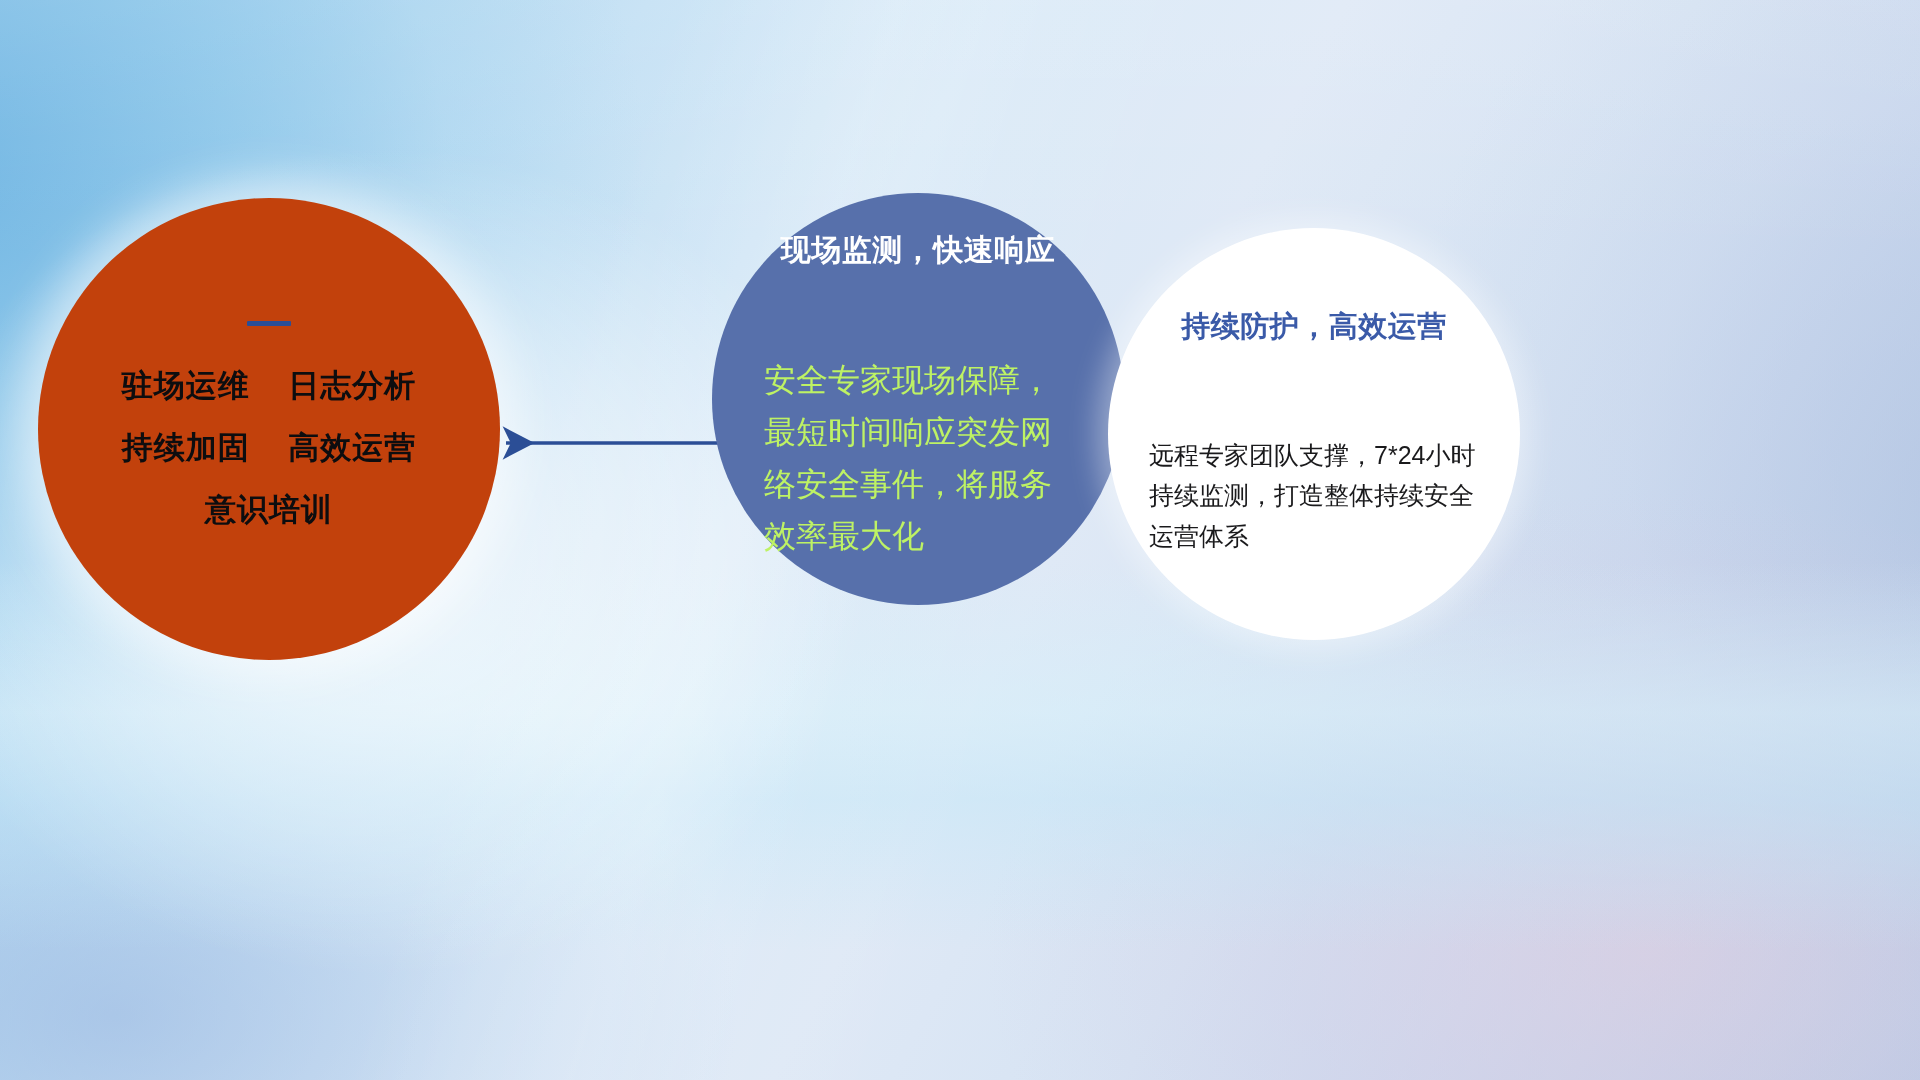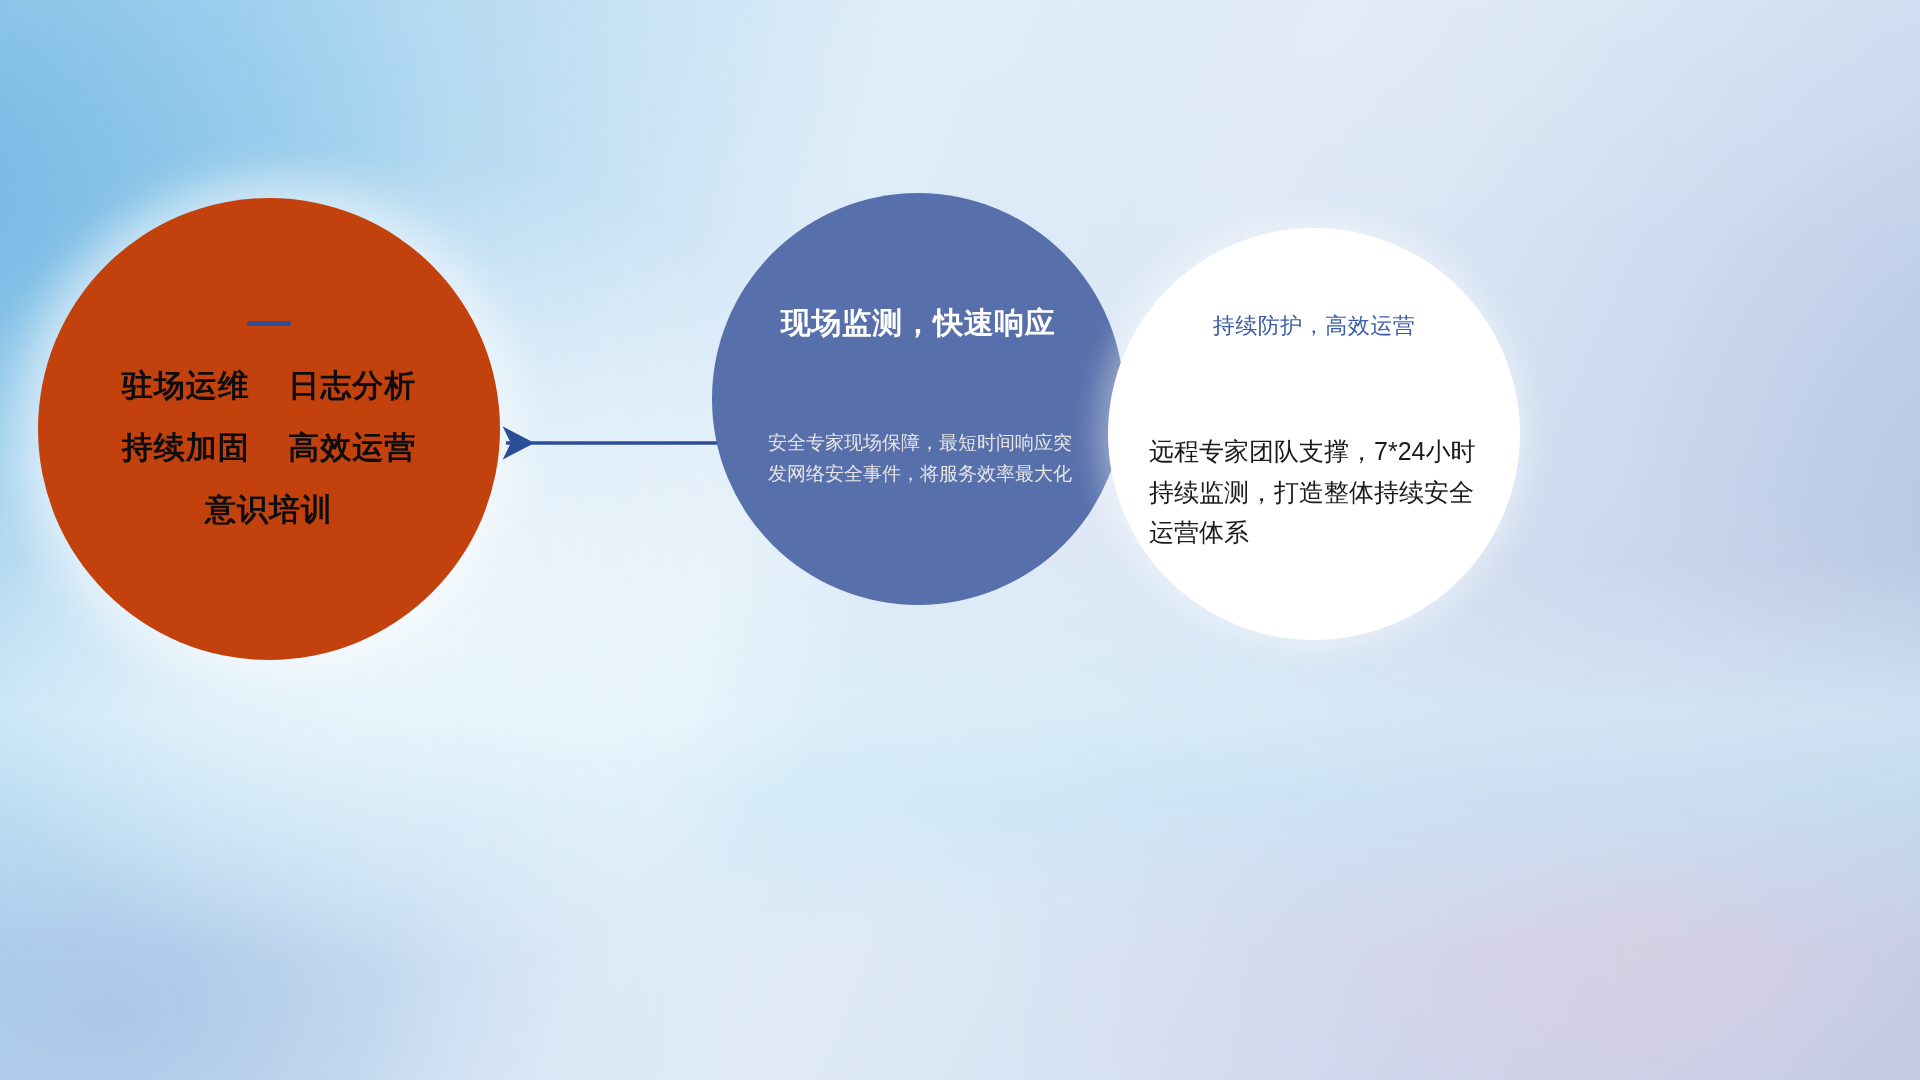--- a/index.html
+++ b/index.html
@@ -135,38 +135,38 @@
   #circle-mid .c-title {
     font-size:30px;
     font-weight:bold;
     color:#ffffff;
     letter-spacing:0.5px;
     line-height:1;
     margin-bottom:90px;
     white-space:nowrap;
   }
   #circle-mid .c-body {
-    font-size:19px;
-    color:#e5e5e5;
+    font-size:32px;
+    color:#bef264;
     line-height:1.62;
-    text-align:right;
+    text-align:left;
     width:308px;
   }
 
   
   #circle-right {
     left:1108px; top:228px;
     width:412px; height:412px;
     background:#ffffff;
     z-index:3;
     box-shadow:0 0 30px 10px rgba(255,255,255,0.40);
   }
   #circle-right .c-title {
-    font-size:22px;
-    font-weight:normal;
+    font-size:29px;
+    font-weight:bold;
     color:#3a5aa8;
     letter-spacing:0.5px;
     line-height:1;
     margin-bottom:94px;
     white-space:nowrap;
   }
   #circle-right .c-body {
     font-size:25px;
     color:#1a1a1c;
     line-height:1.62;

